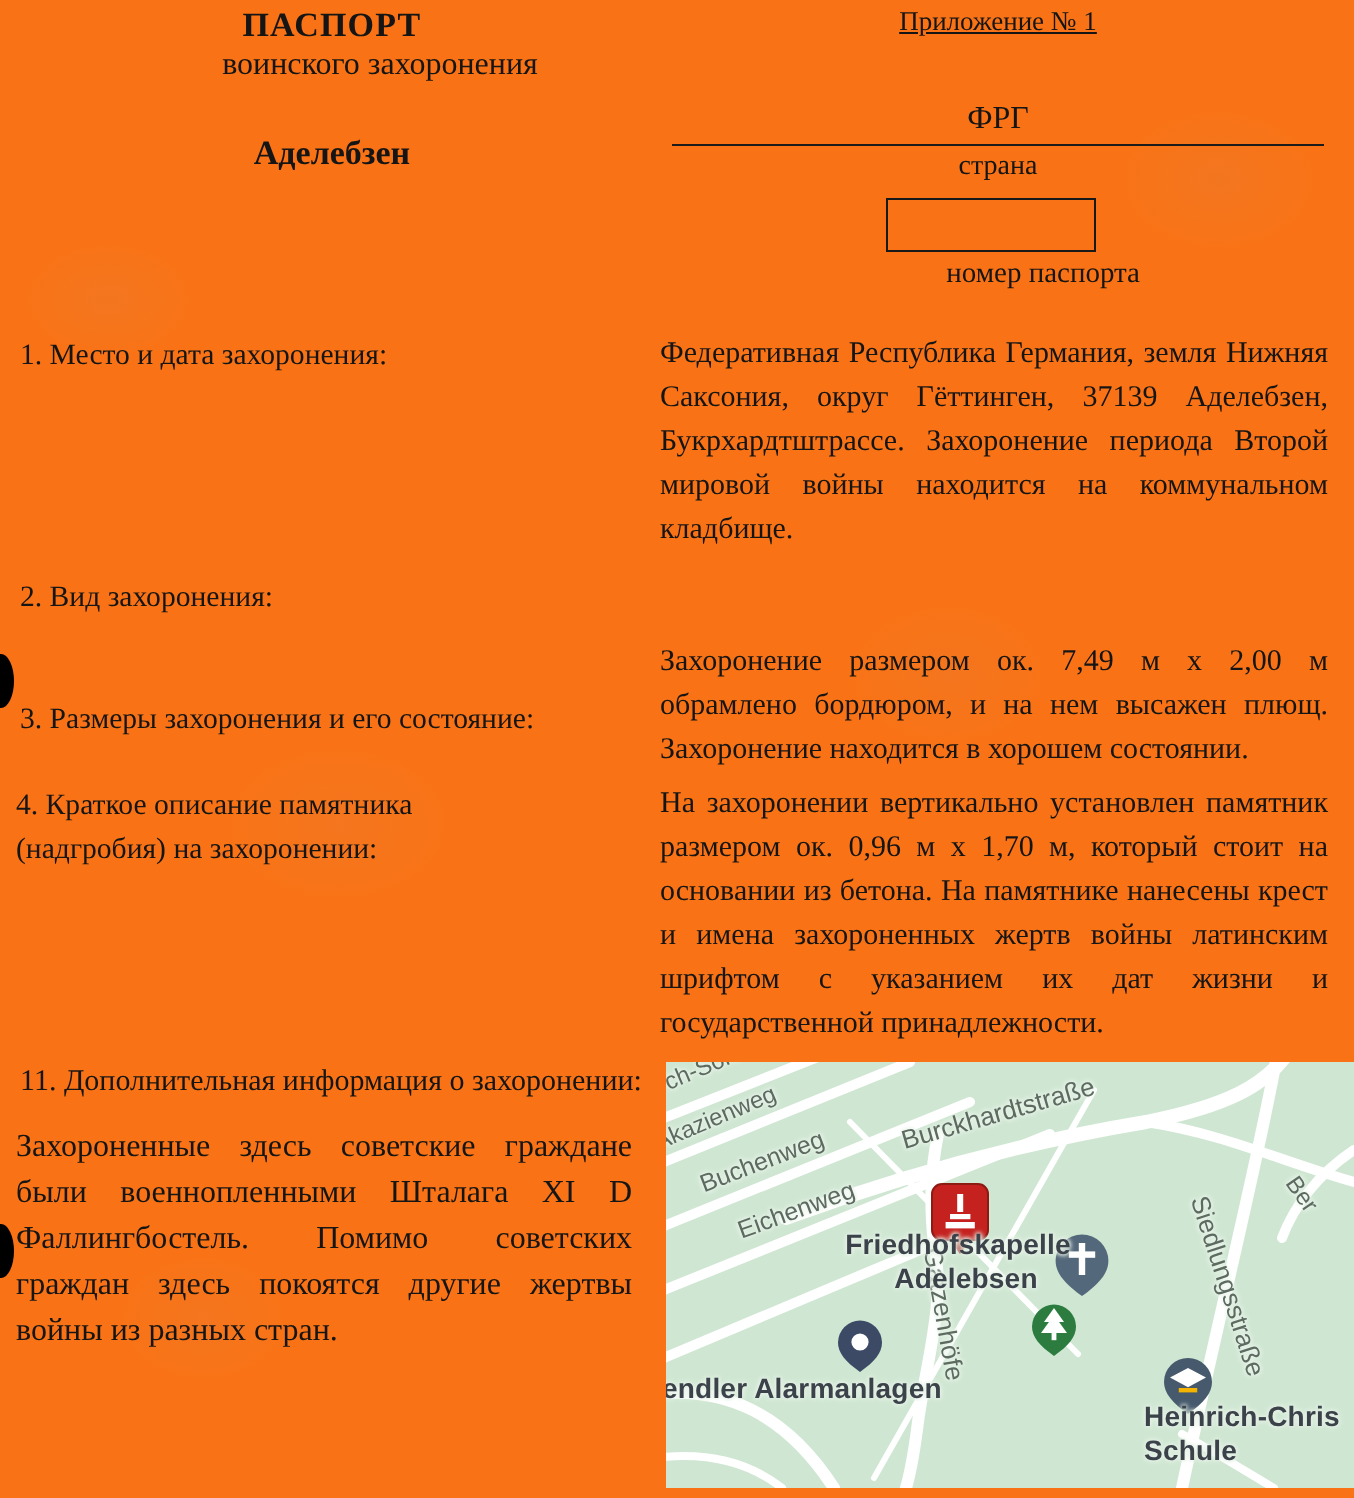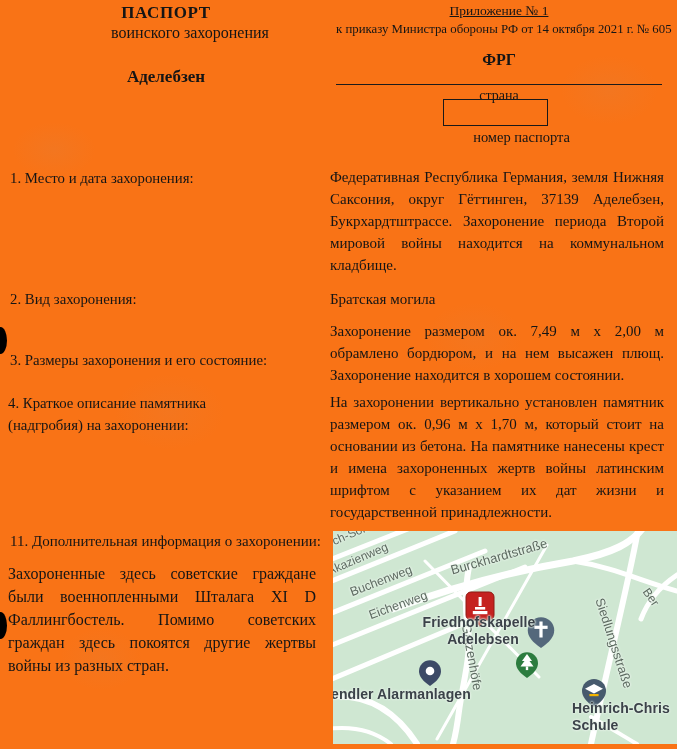--- a/index.html
+++ b/index.html
@@ -14,21 +14,21 @@
           radial-gradient(60px 45px at 15% 88%, rgba(160,160,160,.06), transparent 70%);}
   
   .hdr-left{position:absolute;left:0;top:3px;width:332px;text-align:center;}
   .t1{font-weight:bold;font-size:17px;letter-spacing:.6px;}
   .t2{font-size:16px;margin-top:1px;padding-left:48px;}
   .hdr-right{position:absolute;left:336px;top:3px;width:326px;text-align:center;}
   .a1{font-size:13.5px;text-decoration:underline;}
   .a2{font-size:12.8px;margin-top:3px;white-space:nowrap;}
   .site-name{position:absolute;left:0;top:67px;width:332px;text-align:center;font-weight:bold;font-size:17px;}
   .country{position:absolute;left:336px;top:51px;width:326px;text-align:center;}
-  .c1{font-weight:bold;font-size:16px;padding-bottom:15px;border-bottom:1.4px solid #1b1b1b;}
+  .c1{font-weight:normal;font-size:16px;padding-bottom:3px;border-bottom:1.4px solid #1b1b1b;}
   .c2{font-size:14px;padding-top:3px;}
   .pnum-box{position:absolute;left:443px;top:99px;width:103px;height:25px;border:1.6px solid #191919;font-size:14px;text-align:center;}
   .pnum-label{position:absolute;left:420px;top:129px;width:150px;text-align:right;font-size:14.5px;}
   
   .flabel{position:absolute;font-size:14.8px;line-height:22px;}
   .fvalue{position:absolute;left:330px;width:334px;font-size:15px;line-height:22px;text-align:justify;}
   #f1l{left:10px;top:167px;width:320px;}   #f1v{top:166px;}
   #f2l{left:10px;top:288px;}               #f2v{top:288px;text-align:left;}
   #f3l{left:10px;top:321px;margin-top:28px;}               #f3v{top:320px;}
   #f4l{left:8px;top:392px;width:248px;}    #f4v{top:391px;}
@@ -63,38 +63,36 @@
 <body>
 
 <div class="page">
 
   <div class="hdr-left">
     <div class="t1">ПАСПОРТ</div>
     <div class="t2">воинского захоронения</div>
   </div>
   <div class="hdr-right">
     <div class="a1">Приложение № 1</div>
-    <div class="a2">к приказу Министра обороны РФ от 14 октября 2021 г. № 605</div>
   </div>
   <div class="site-name">Аделебзен</div>
   <div class="country">
     <div class="c1">ФРГ</div>
     <div class="c2">страна</div>
   </div>
   <div class="pnum-box"></div>
   <div class="pnum-label">номер паспорта</div>
 
   <div class="hole" id="hole1"></div>
   <div class="hole" id="hole2"></div>
 
   <div class="flabel" id="f1l">1. Место и дата захоронения:</div>
   <div class="fvalue" id="f1v">Федеративная Республика Германия, земля Нижняя Саксония, округ Гёттинген, 37139 Аделебзен, Букрхардтштрассе. Захоронение периода Второй мировой войны находится на коммунальном кладбище.</div>
 
   <div class="flabel" id="f2l">2. Вид захоронения:</div>
-  <div class="fvalue" id="f2v">Братская могила</div>
 
   <div class="flabel" id="f3l">3. Размеры захоронения и его состояние:</div>
   <div class="fvalue" id="f3v">Захоронение размером ок. 7,49 м х 2,00 м обрамлено бордюром, и на нем высажен плющ. Захоронение находится в хорошем состоянии.</div>
 
   <div class="flabel" id="f4l">4. Краткое описание памятника (надгробия) на захоронении:</div>
   <div class="fvalue" id="f4v">На захоронении вертикально установлен памятник размером ок. 0,96 м х 1,70 м, который стоит на основании из бетона. На памятнике нанесены крест и имена захороненных жертв войны латинским шрифтом с указанием их дат жизни и государственной принадлежности.</div>
 
   <div class="flabel" id="f11l">11. Дополнительная информация о захоронении:</div>
   <div id="f11v">Захороненные здесь советские граждане были военнопленными Шталага XI D Фаллингбостель. Помимо советских граждан здесь покоятся другие жертвы войны из разных стран.</div>
 

